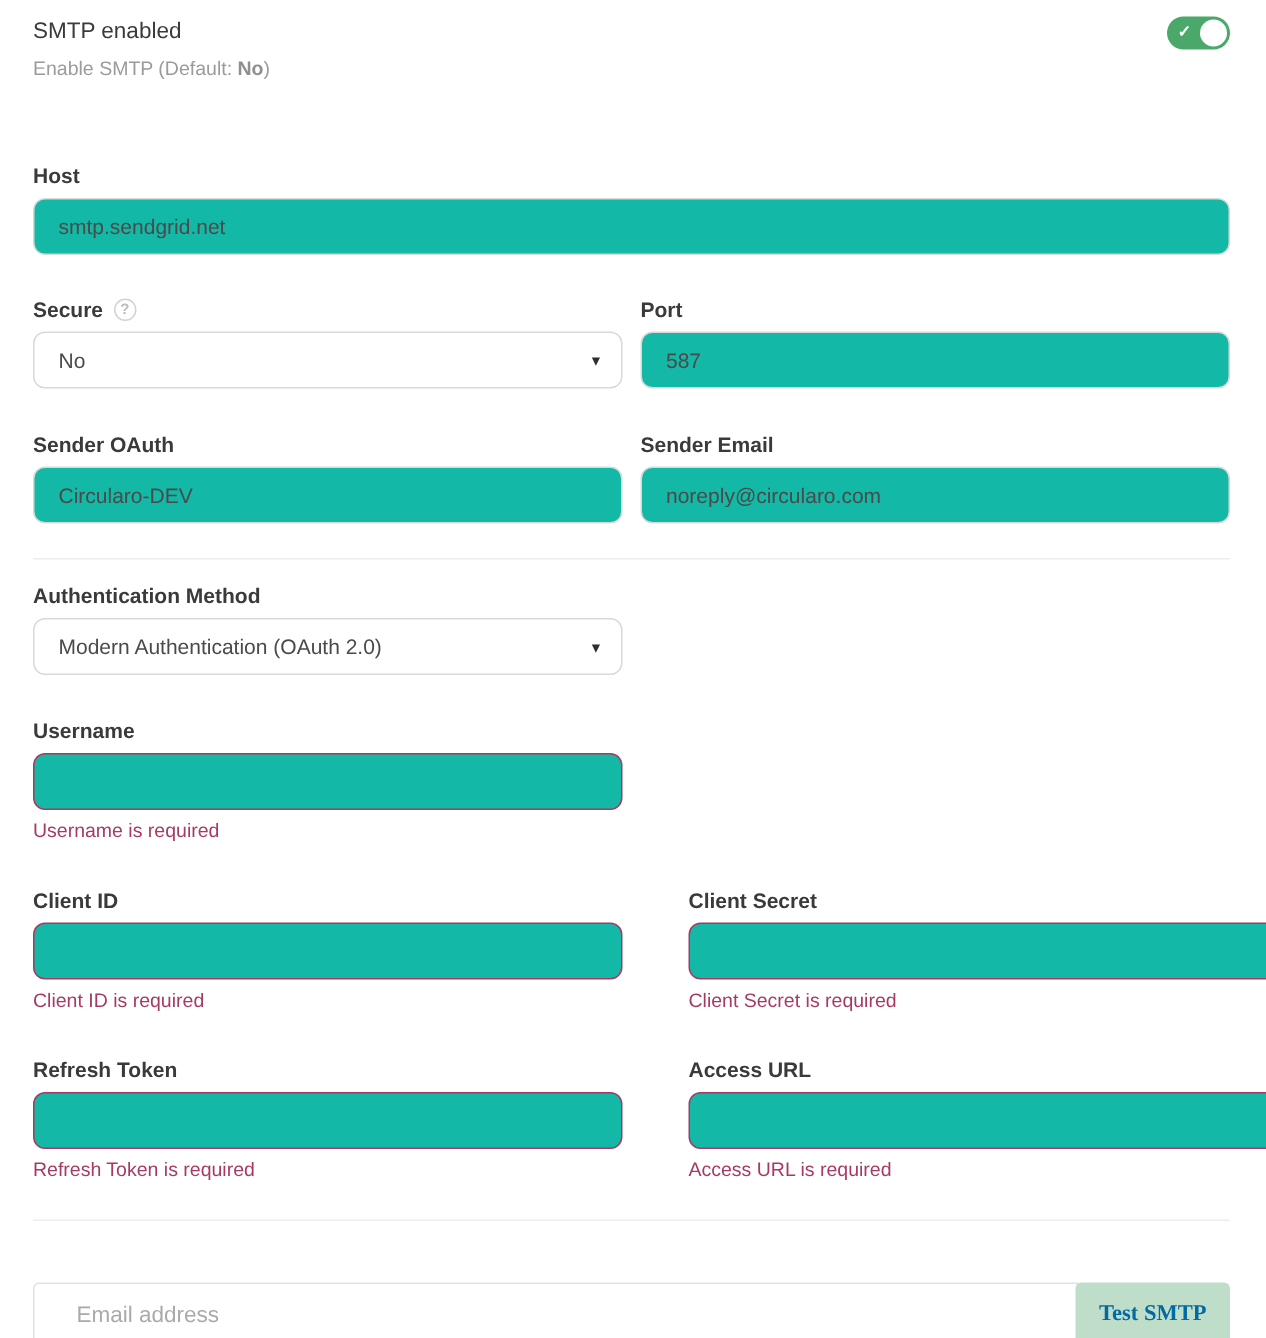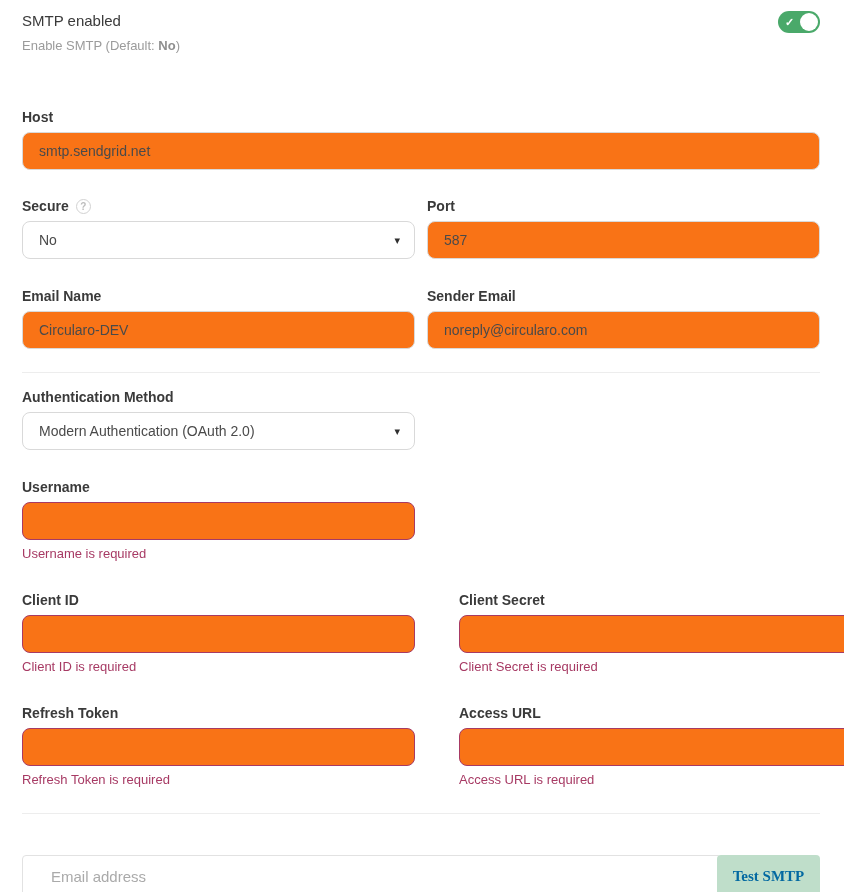--- a/index.html
+++ b/index.html
@@ -43,21 +43,21 @@
     display: inline-flex; align-items: center; justify-content: center;
     width: 15px; height: 15px; margin-left: 7px;
     border: 1px solid #d2d2d2; border-radius: 50%;
     color: #bdbdbd; font-size: 10px; font-weight: bold; cursor: pointer;
   }
   .text-input {
     display: block; width: 100%; height: 38px;
     border: 1px solid #d9d9d9; border-radius: 8px;
     padding: 0 16px; font-size: 14px; color: #4a4a4a;
     font-family: "Liberation Sans", sans-serif;
-    outline: none; background: #f97316;
+    outline: none; background: #14b8a6;
   }
   .text-input::placeholder { color: #b4b4b4; }
   .text-input.invalid { border-color: #a73a64; }
   .dropdown {
     display: flex; align-items: center; justify-content: space-between;
     width: 100%; height: 38px;
     border: 1px solid #d9d9d9; border-radius: 8px;
     padding: 0 14px 0 16px; font-size: 14px; color: #4a4a4a;
     cursor: pointer; background: #ffffff;
   }
@@ -130,21 +130,21 @@
       </div>
     </div>
     <div class="col">
       <label class="field-label">Port</label>
       <input class="text-input" type="text" value="587" style="">
     </div>
   </div>
 
   <div class="row mt-29">
     <div class="col">
-      <label class="field-label">Email Name</label>
+      <label class="field-label">Sender OAuth</label>
       <input class="text-input" type="text" value="Circularo-DEV" style="">
     </div>
     <div class="col">
       <label class="field-label">Sender Email</label>
       <input class="text-input" type="text" value="noreply@circularo.com" style="">
     </div>
   </div>
 
   <hr class="divider mt-23">
 

